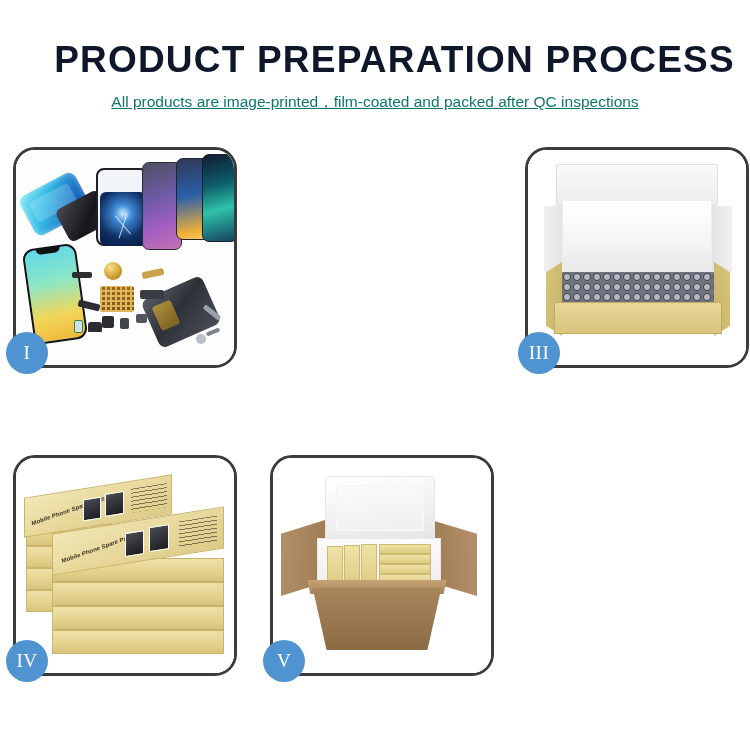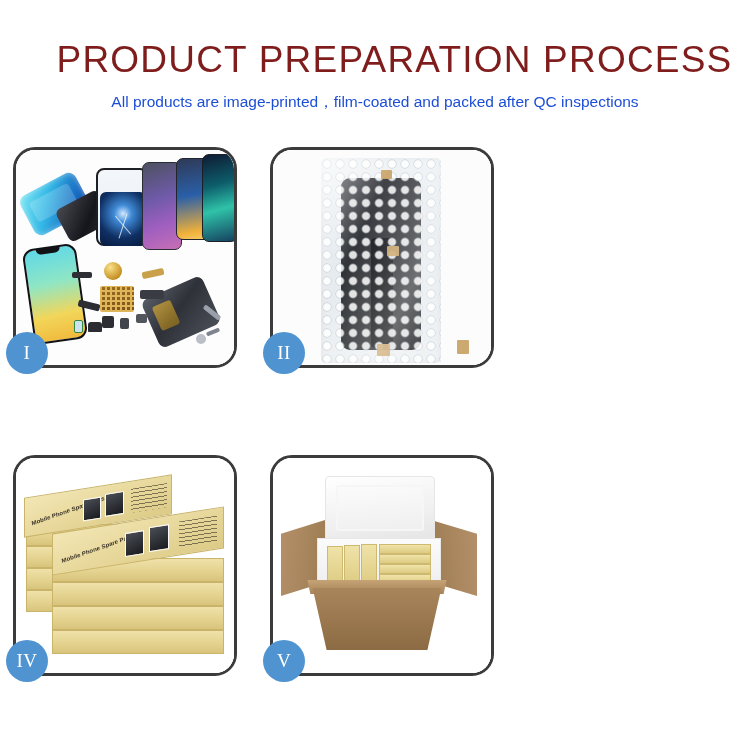--- a/index.html
+++ b/index.html
@@ -21,35 +21,36 @@
     position: absolute;
     top: 0; left: 0;
     width: 750px;
     height: 130px;
     text-align: center;
     padding-top: 38px;
   }
   .page-title {
     font-family: "Liberation Sans", sans-serif;
     font-size: 37px;
-    font-weight: 400;
+    font-weight: 700;
     letter-spacing: 1.2px;
-    color: #7f1d1d;
+    color: #0f172a;
     line-height: 44px;
     white-space: nowrap;
     margin-left: 39px;
   }
   .page-subtitle {
     font-family: "Liberation Sans", sans-serif;
     font-size: 15.5px;
     font-weight: 400;
-    color: #1d4ed8;
+    color: #0f766e;
     line-height: 22px;
     margin-top: 9px;
     white-space: nowrap;
+    text-decoration: underline;
   }
 
   
   .grid {
     position: absolute;
     top: 147px;
     left: 13px;
     width: 724px;
     height: 531px;
   }
@@ -424,38 +425,36 @@
         <div class="part pt8"></div>
         <div class="part pt9"></div>
         <div class="part pt10"></div>
         <div class="part pt11"></div>
         <div class="part pt12"></div>
       </div>
     </div>
     <div class="badge">I</div>
   </div>
 
-  <div class="panel p2">
+
+  <div class="panel p3">
     <div class="panel-clip">
-      <div class="scene2">
-        <div class="bubblebag">
-          <div class="innerscreen"></div>
-          <div class="innerflex"></div>
-          <div class="bubbles"></div>
-          <div class="tape tp1"></div>
-          <div class="tape tp2"></div>
-          <div class="tape tp3"></div>
-          <div class="tape tp4"></div>
-          <div class="sheen"></div>
-        </div>
+      <div class="scene3">
+        <div class="lidflap"></div>
+        <div class="boxflapL3"></div>
+        <div class="boxflapR3"></div>
+        <div class="foamsheet"></div>
+        <div class="bwrap"></div>
+        <div class="boxside3L"></div>
+        <div class="boxside3R"></div>
+        <div class="boxfront3"></div>
       </div>
     </div>
-    <div class="badge">II</div>
+    <div class="badge">III</div>
   </div>
-
 
   <div class="panel p4">
     <div class="panel-clip">
       <div class="scene4">
 
         <div class="stackbox" style="left:10px;top:66px;width:110px;height:22px;"></div>
         <div class="stackbox" style="left:10px;top:88px;width:110px;height:22px;"></div>
         <div class="stackbox" style="left:10px;top:110px;width:110px;height:22px;"></div>
         <div class="stackbox" style="left:10px;top:132px;width:110px;height:22px;"></div>
 

